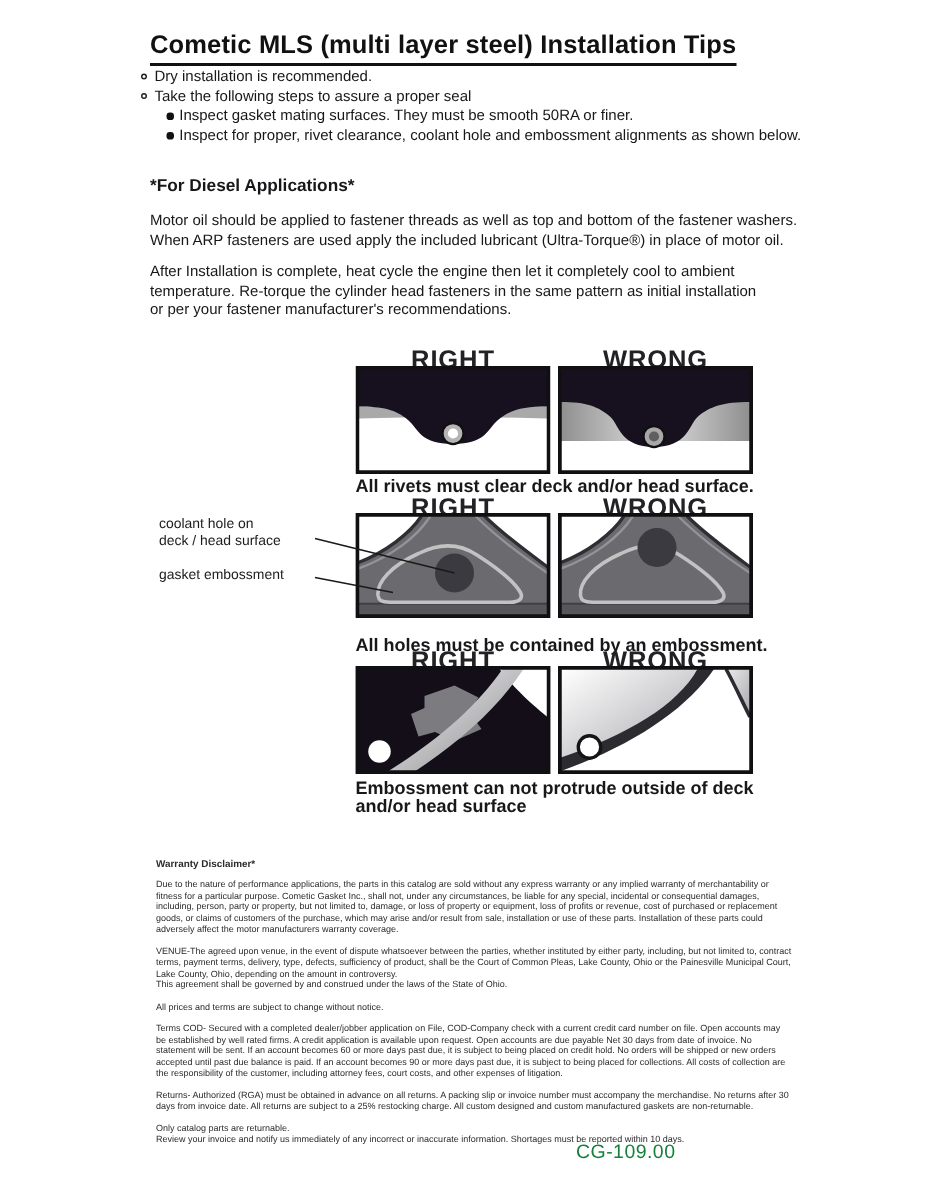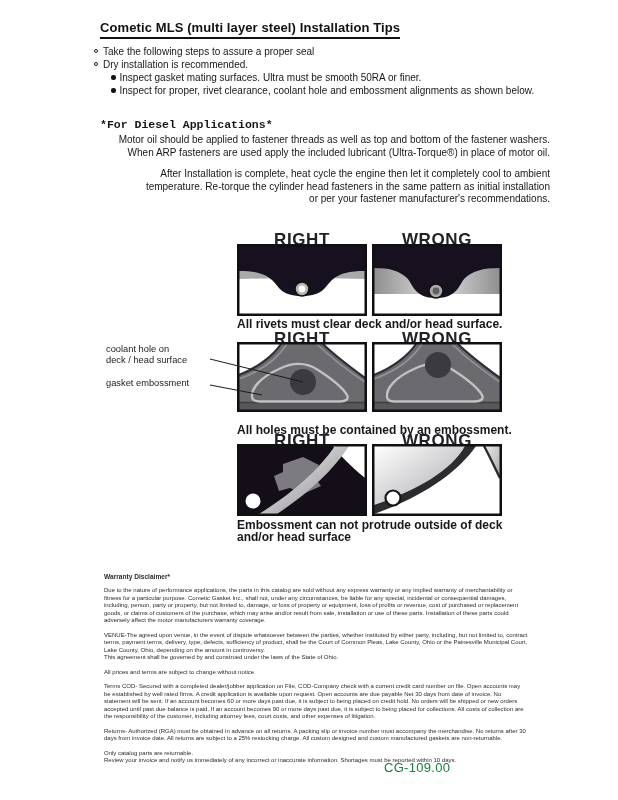--- a/index.html
+++ b/index.html
@@ -3,37 +3,37 @@
 <meta charset="utf-8">
 <style>
   * { margin:0; padding:0; box-sizing:border-box; }
   html,body { background:#ffffff; }
   .page {
     position:relative; width:618px; height:800px; background:#ffffff;
     font-family:"Liberation Sans", sans-serif; color:#1c1c1e; overflow:hidden;
   }
   .title {
     position:absolute; left:100px; top:20px;
-    font-size:13px; font-weight:bold; color:#111;
+    font-size:17px; font-weight:bold; color:#111;
     border-bottom:2px solid #111; padding-bottom:2px; letter-spacing:0.1px;
   }
   .bullets { position:absolute; left:94px; top:45px; width:450px; font-size:10px; line-height:13px; color:#17171a; }
   .bullet { display:flex; align-items:flex-start; }
   .marker-open {
     width:4px; height:4px; border:1px solid #222; border-radius:50%;
     margin:4px 5px 0 0; flex:none;
   }
   .marker-closed {
     width:4.5px; height:4.5px; background:#111; border-radius:50%;
     margin:4px 4px 0 0; flex:none;
   }
   .sub { padding-left:17px; }
   .diesel { position:absolute; left:100px; top:118px; width:450px; color:#17171a; }
-  .diesel-heading { font-size:11.5px; font-weight:bold; margin-bottom:3px;font-family:Liberation Mono, monospace; }
-  .diesel p { font-size:10px; line-height:12.5px; margin-bottom:9px; white-space:pre-line;text-align:right; }
+  .diesel-heading { font-size:11.5px; font-weight:bold; margin-bottom:12px; }
+  .diesel p { font-size:10px; line-height:12.5px; margin-bottom:9px; white-space:pre-line; }
   .dg-label {
     position:absolute; width:130px; text-align:center;
     font-size:17px; font-weight:bold; letter-spacing:0.6px; color:#222226;
   }
   .panel { position:absolute; width:130px; line-height:0; }
   .caption {
     position:absolute; left:237px; width:280px;
     font-size:12px; font-weight:bold; color:#18181a; line-height:12px; white-space:pre-line;
   }
   .side-label {
@@ -49,29 +49,29 @@
 </head>
 <body>
 
 <div class="page">
 
   <div class="title">Cometic MLS (multi layer steel) Installation Tips</div>
 
   <div class="bullets">
     <div class="bullet">
       <span class="marker-open"></span>
-      <span>Take the following steps to assure a proper seal</span>
+      <span>Dry installation is recommended.</span>
     </div>
     <div class="bullet">
       <span class="marker-open"></span>
-      <span>Dry installation is recommended.</span>
+      <span>Take the following steps to assure a proper seal</span>
     </div>
     <div class="bullet sub">
       <span class="marker-closed"></span>
-      <span>Inspect gasket mating surfaces.  Ultra must be smooth 50RA or finer.</span>
+      <span>Inspect gasket mating surfaces.  They must be smooth 50RA or finer.</span>
     </div>
     <div class="bullet sub">
       <span class="marker-closed"></span>
       <span>Inspect for proper, rivet clearance, coolant hole and embossment alignments as shown below.</span>
     </div>
   </div>
 
   <div class="diesel">
     <div class="diesel-heading">*For Diesel Applications*</div>
     <p>Motor oil should be applied to fastener threads as well as top and bottom of the fastener washers.

